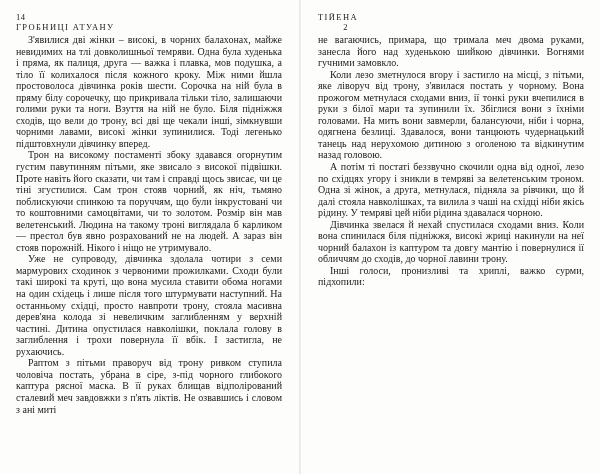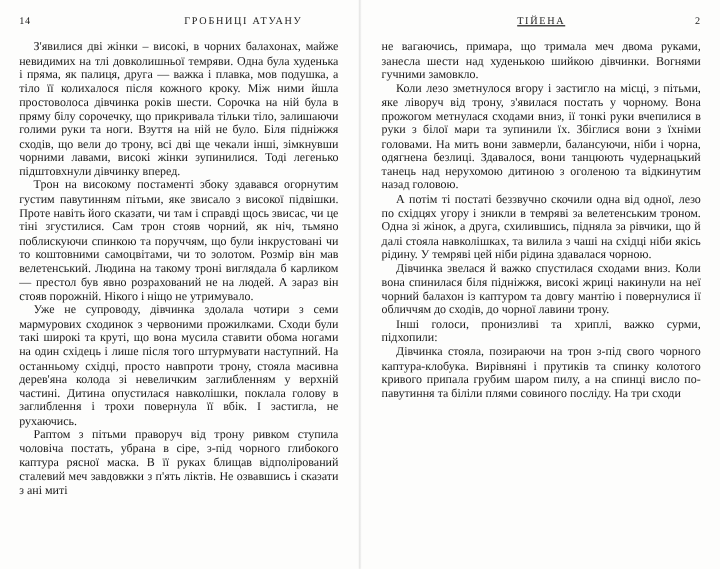--- a/index.html
+++ b/index.html
@@ -48,39 +48,39 @@
     height: 474px;
     background: linear-gradient(to right, rgba(0,0,0,0.10), rgba(0,0,0,0.04));
   }
   .runhead {
     display: flex;
     align-items: baseline;
     font-size: 8.5px;
     letter-spacing: 0.6px;
     margin-bottom: 10px;
     height: 12px;
+    flex-direction: column;
   }
   .runhead-left .folio {
     width: 30px;
     text-align: left;
   }
   .runhead-left .title {
     flex: 1;
     text-align: right;
     letter-spacing: 1.4px;
   }
   .runhead-right .folio {
     width: 30px;
     text-align: right;
   }
   .runhead-right .title {
     flex: 1;
     text-align: center;
     letter-spacing: 1.4px;
-    text-decoration: underline;
   }
   .runhead .spacer {
     width: 30px;
   }
   .body-text {
     font-size: 10px;
     line-height: 11.55px;
     text-align: justify;
     text-justify: inter-word;
     hyphens: auto;
@@ -108,35 +108,34 @@
     <div class="leaf leaf-left">
       <div class="runhead runhead-left">
         <span class="folio">14</span>
         <span class="title">ГРОБНИЦІ АТУАНУ</span>
         <span class="spacer"></span>
       </div>
       <div class="body-text">
         <p class="indent">З'явилися дві жінки – високі, в чорних балахонах, майже невидимих на тлі довколишньої темряви. Одна була худенька і пряма, як палиця, друга — важка і плавка, мов подушка, а тіло її колихалося після кожного кроку. Між ними йшла простоволоса дівчинка років шести. Сорочка на ній була в пряму білу сорочечку, що прикривала тільки тіло, залишаючи голими руки та ноги. Взуття на ній не було. Біля підніжжя сходів, що вели до трону, всі дві ще чекали інші, зімкнувши чорними лавами, високі жінки зупинилися. Тоді легенько підштовхнули дівчинку вперед.</p>
         <p class="indent">Трон на високому постаменті збоку здавався огорнутим густим павутинням пітьми, яке звисало з високої підвішки. Проте навіть його сказати, чи там і справді щось звисає, чи це тіні згустилися. Сам трон стояв чорний, як ніч, тьмяно поблискуючи спинкою та поруччям, що були інкрустовані чи то коштовними самоцвітами, чи то золотом. Розмір він мав велетенський. Людина на такому троні виглядала б карликом — престол був явно розрахований не на людей. А зараз він стояв порожній. Нікого і ніщо не утримувало.</p>
         <p class="indent">Уже не супроводу, дівчинка здолала чотири з семи мармурових сходинок з червоними прожилками. Сходи були такі широкі та круті, що вона мусила ставити обома ногами на один східець і лише після того штурмувати наступний. На останньому східці, просто навпроти трону, стояла масивна дерев'яна колода зі невеличким заглибленням у верхній частині. Дитина опустилася навколішки, поклала голову в заглиблення і трохи повернула її вбік. І застигла, не рухаючись.</p>
-        <p class="indent">Раптом з пітьми праворуч від трону ривком ступила чоловіча постать, убрана в сіре, з-під чорного глибокого каптура рясної маска. В її руках блищав відполірований сталевий меч завдовжки з п'ять ліктів. Не озвавшись і сказати з ані миті</p>
+        <p class="indent">Раптом з пітьми праворуч від трону ривком ступила чоловіча постать, убрана в сіре, з-під чорного глибокого каптура рясної маска. В її руках блищав відполірований сталевий меч завдовжки з п'ять ліктів. Не озвавшись і словом з ані миті</p>
       </div>
     </div>
 
     <div class="leaf leaf-right">
       <div class="runhead runhead-right">
         <span class="spacer"></span>
         <span class="title">ТІЙЕНА</span>
         <span class="folio">2</span>
       </div>
       <div class="body-text">
-        <p class="cont">не вагаючись, примара, що тримала меч двома руками, занесла шести над худенькою шийкою дівчинки. Вогнями гучними замовкло.</p>
+        <p class="cont">не вагаючись, примара, що тримала меч двома руками, занесла його над худенькою шийкою дівчинки. Вогнями гучними замовкло.</p>
         <p class="indent">Коли лезо зметнулося вгору і застигло на місці, з пітьми, яке ліворуч від трону, з'явилася постать у чорному. Вона прожогом метнулася сходами вниз, ії тонкі руки вчепилися в руки з білої мари та зупинили їх. Збіглися вони з їхніми головами. На мить вони завмерли, балансуючи, ніби і чорна, одягнена безлиці. Здавалося, вони танцюють чудернацький танець над нерухомою дитиною з оголеною та відкинутим назад головою.</p>
-        <p class="indent">А потім ті постаті беззвучно скочили одна від одної, лезо по східцях угору і зникли в темряві за велетенським троном. Одна зі жінок, а друга, схилившись, підняла за рівчики, що й далі стояла навколішках, та вилила з чаші на східці ніби якісь рідину. У темряві цей ніби рідина здавалася чорною.</p>
-        <p class="indent">Дівчинка звелася й важко спустилася сходами вниз. Коли вона спинилася біля підніжжя, високі жриці накинули на неї чорний балахон із каптуром та довгу мантію і повернулися ії обличчям до сходів, до чорної лавини трону.</p>
+        <p class="indent">А потім ті постаті беззвучно скочили одна від одної, лезо по східцях угору і зникли в темряві за велетенським троном. Одна зі жінок, а друга, метнулася, підняла за рівчики, що й далі стояла навколішках, та вилила з чаші на східці ніби якісь рідину. У темряві цей ніби рідина здавалася чорною.</p>
+        <p class="indent">Дівчинка звелася й нехай спустилася сходами вниз. Коли вона спинилася біля підніжжя, високі жриці накинули на неї чорний балахон із каптуром та довгу мантію і повернулися ії обличчям до сходів, до чорної лавини трону.</p>
         <p class="indent">Інші голоси, пронизливі та хриплі, важко сурми, підхопили:</p>
-        <p class="indent">Дівчинка стояла, позираючи на трон з-під свого чорного каптура-клобука. Вирівняні і прутиків та спинку колотого кривого припала грубим шаром пилу, а на спинці висло по-павутиння та біліли плями совиного посліду. На три сходи</p>
       </div>
     </div>
 
   </div>
   <div class="gutter"></div>
 </div>
 
 </body></html>

